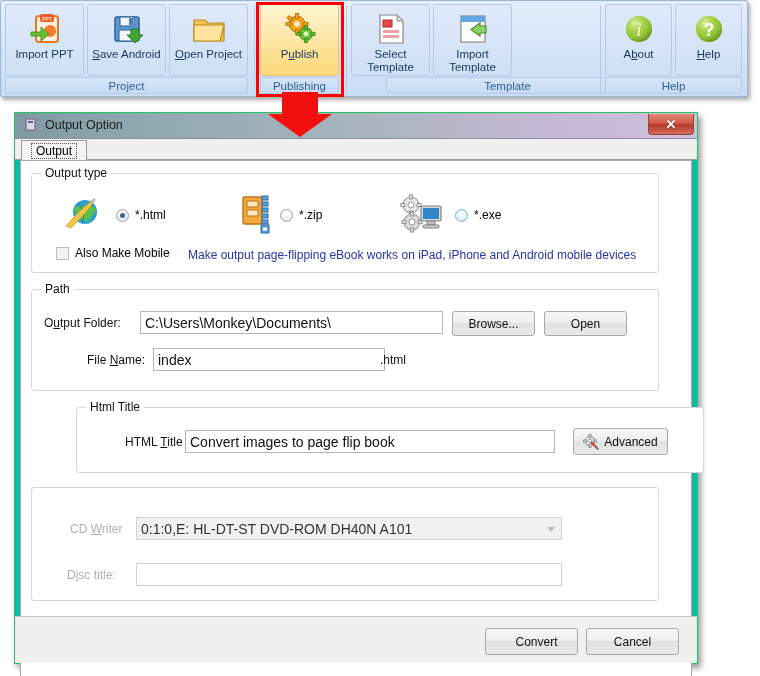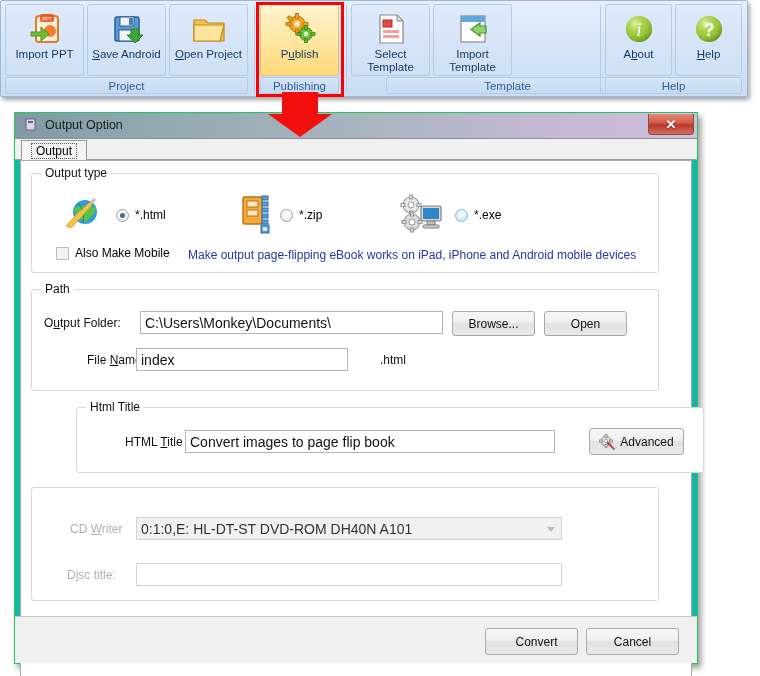--- a/index.html
+++ b/index.html
@@ -421,32 +421,32 @@
       <span class="flbl" style="left:12px;top:26px;">
         <span>O</span><u>u</u><span>tput Folder:</span>
       </span>
       <div class="fld" style="left:108px;top:21px;width:303px;height:23px;">C:\Users\Monkey\Documents\</div>
       <div class="btn" style="left:420px;top:21px;width:83px;height:25px;">Browse...</div>
       <div class="btn" style="left:512px;top:21px;width:83px;height:25px;">Open</div>
 
       <span class="flbl" style="left:55px;top:63px;">
         <span>File </span><u>N</u><span>ame:</span>
       </span>
-      <div class="fld" style="left:104px;top:58px;width:212px;height:23px;">index</div>
+      <div class="fld" style="left:121px;top:58px;width:232px;height:23px;">index</div>
       <span class="flbl" style="left:348px;top:63px;">.html</span>
     </div>
 
     <div class="gbox" id="grp-htmltitle" style="left:10px;top:246px;width:628px;height:66px;margin-left:45px;">
       <span class="cap">Html Title</span>
 
       <span class="flbl" style="left:48px;top:27px;">
         <span>HTML </span><u>T</u><span>itle</span>
       </span>
       <div class="fld" style="left:108px;top:22px;width:370px;height:23px;">Convert images to page flip book</div>
-      <div class="btn" style="left:512px;top:20px;width:95px;height:27px;gap:5px;">
+      <div class="btn" style="left:496px;top:20px;width:95px;height:27px;gap:5px;">
         <span style="display:flex;">
           <svg width="16" height="16" viewBox="0 0 16 16">
             <g fill="#e2e2e2" stroke="#8f8f8f" stroke-width="0.9">
               <circle cx="7" cy="7" r="5"></circle>
               <rect x="6" y="0.5" width="2" height="3"></rect>
                 <rect x="6" y="10.5" width="2" height="3"></rect>
               <rect x="0.5" y="6" width="3" height="2"></rect>
                 <rect x="10.5" y="6" width="3" height="2"></rect>
             </g>
             <circle cx="7" cy="7" r="1.8" fill="#fff" stroke="#8f8f8f" stroke-width="0.8"></circle>

